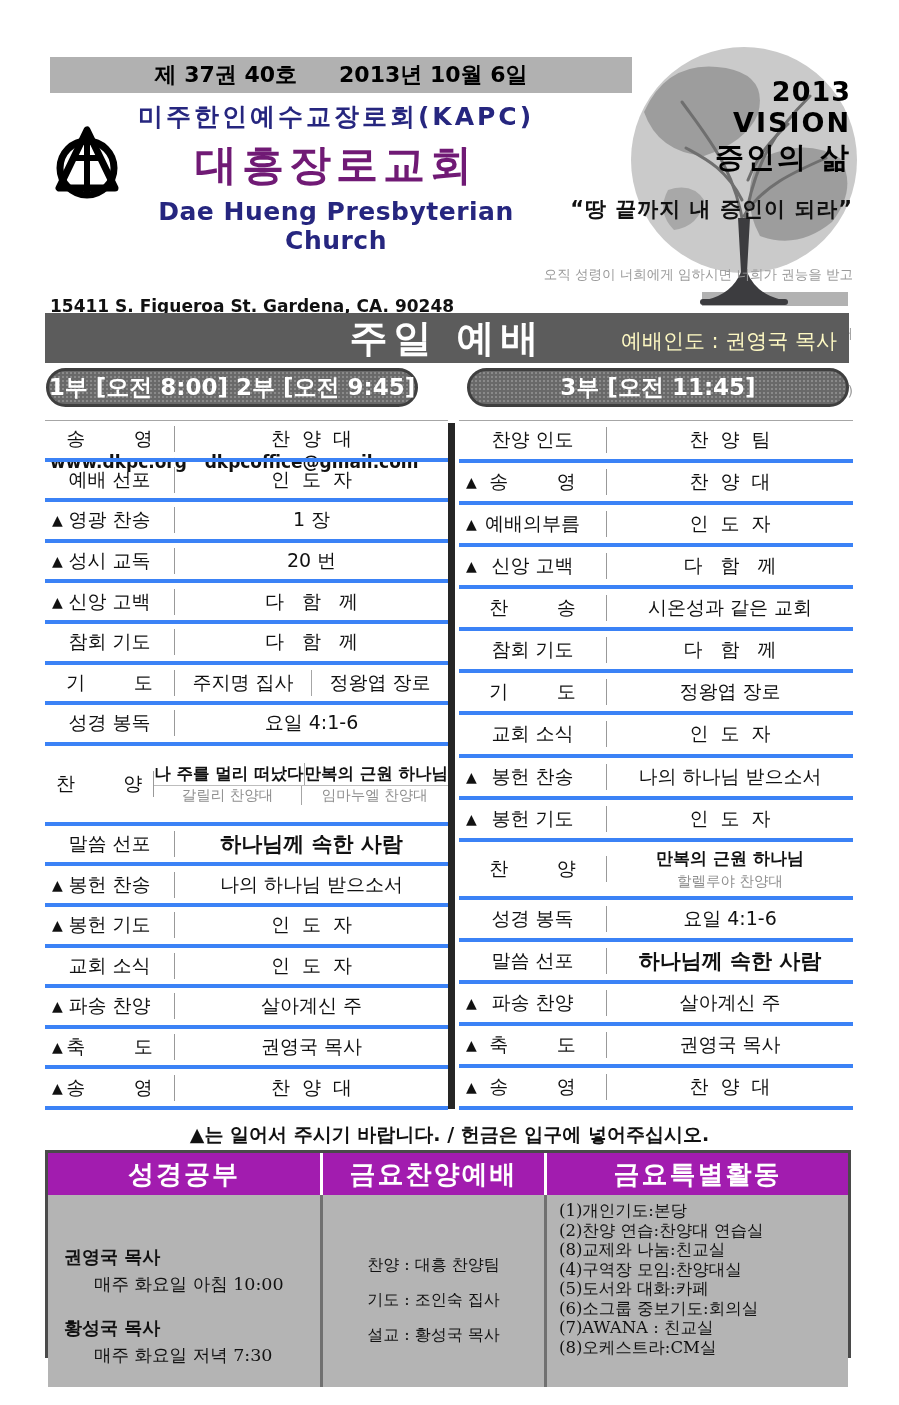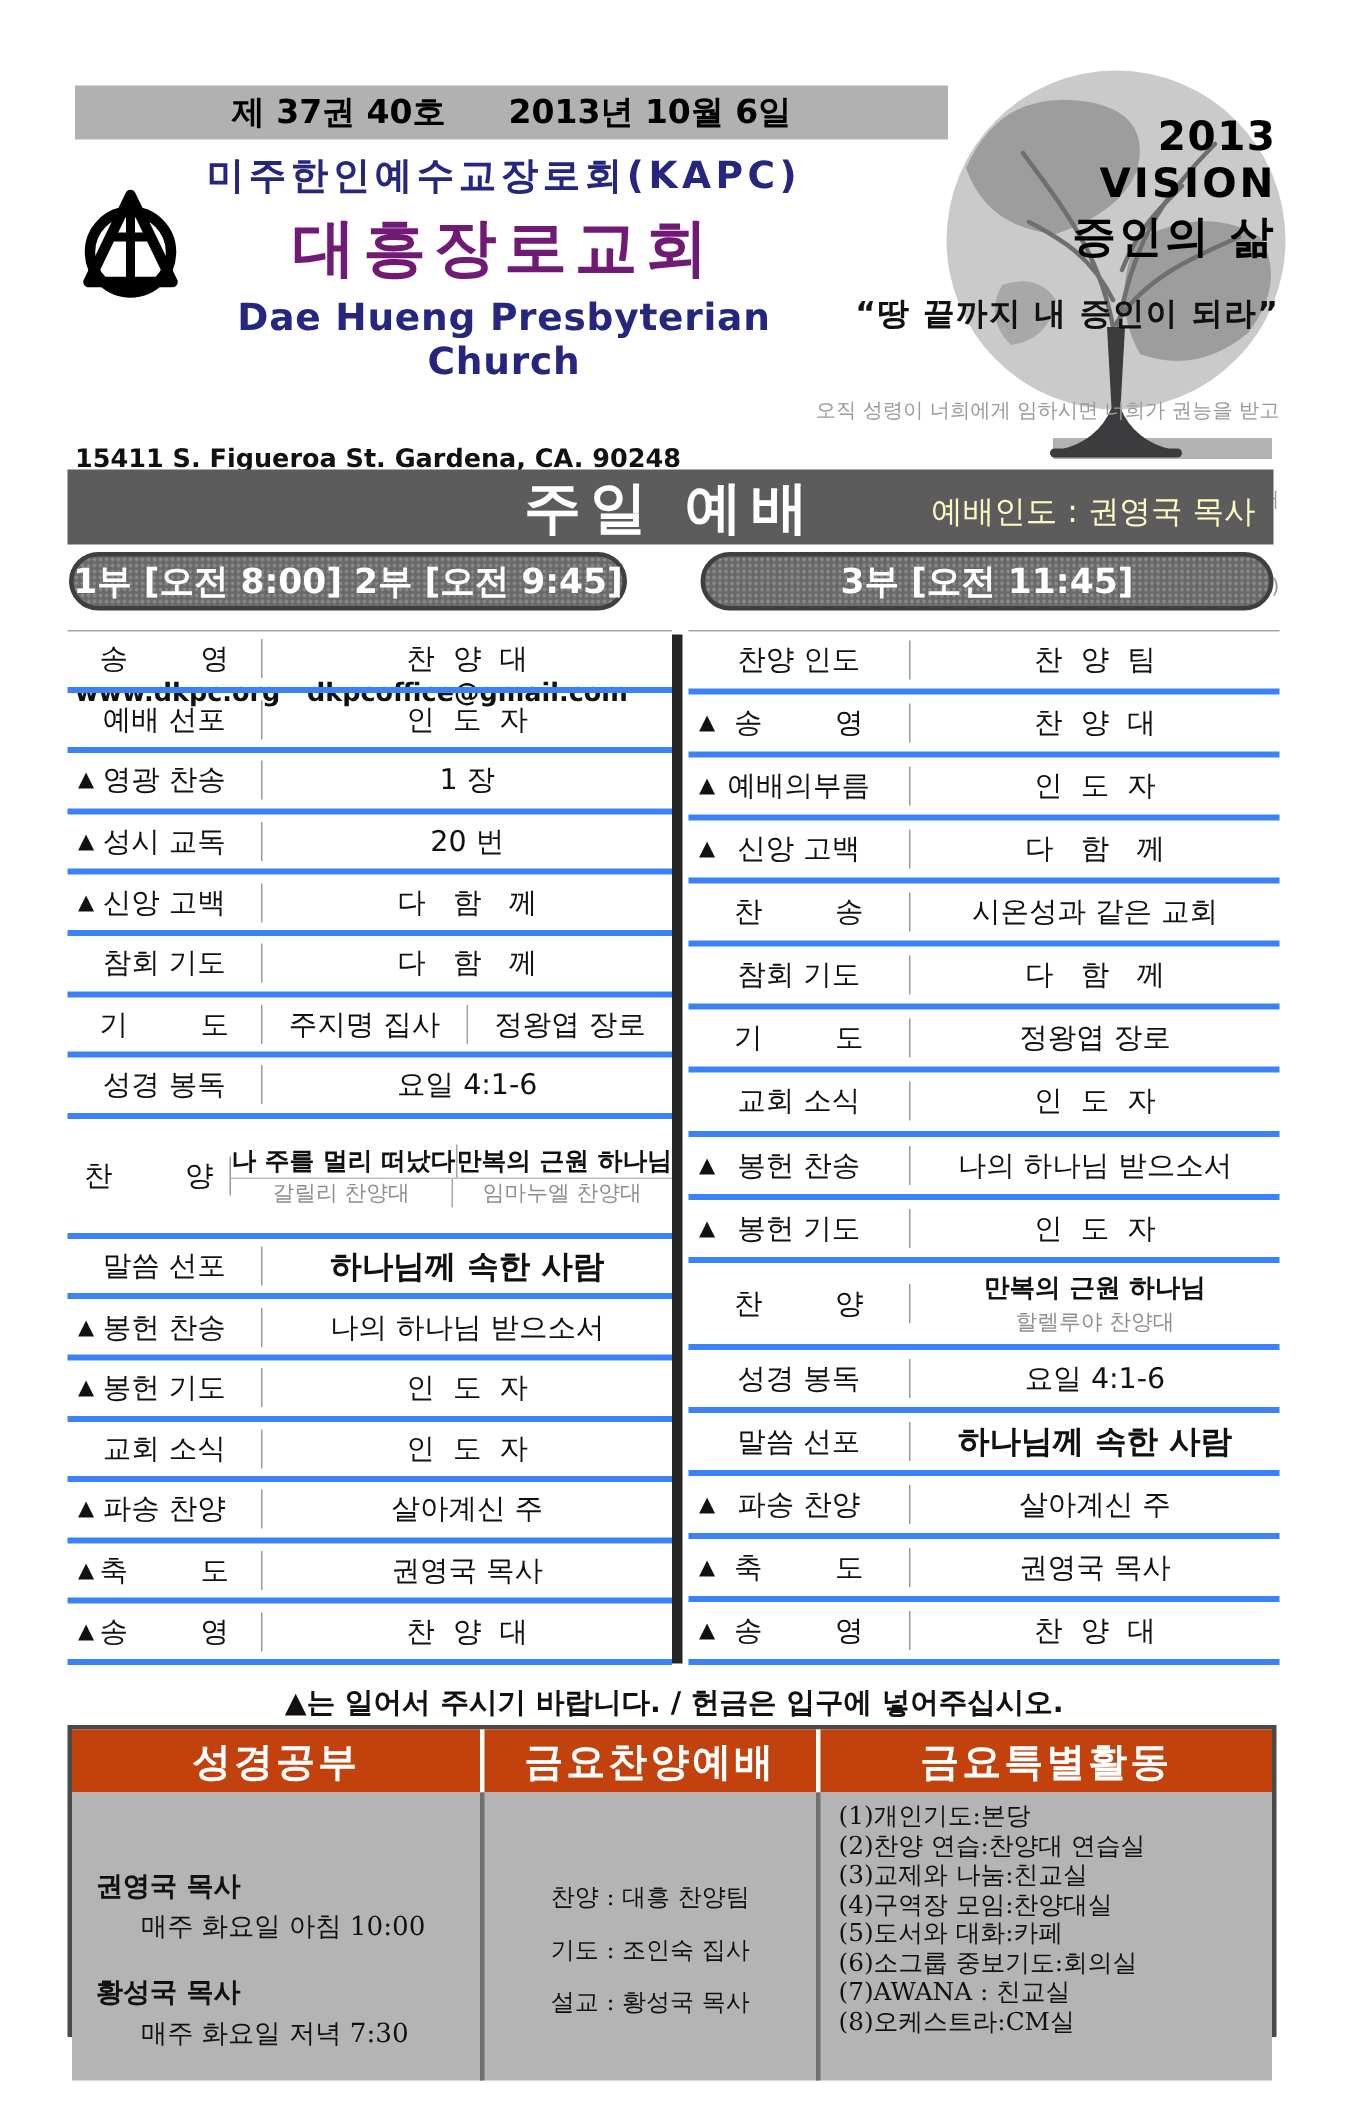--- a/index.html
+++ b/index.html
@@ -68,21 +68,21 @@
   .praise-stack .p-title { font-weight:bold; font-size:17px; }
   .praise-stack .p-choir { font-size:14.5px; color:#8f8f8f; margin-top:2px; }
   #center-bar { left:448px; top:423px; width:7px; height:686px; background:#262626; }
 
   
   #footnote { left:0; top:1122px; width:899px; text-align:center; font-weight:bold; font-size:19px; }
 
   
   #bottom-box { left:45px; top:1150px; width:806px; height:208px; border:3px solid #4a4a4a;
     display:flex; flex-direction:column; }
-  #bottom-head { flex:0 0 42px; background:#c2410c; display:flex; }
+  #bottom-head { flex:0 0 42px; background:#a21caf; display:flex; }
   .bh-cell { display:flex; align-items:center; justify-content:center; color:#fff;
     font-weight:bold; font-size:26px; letter-spacing:2px; }
   .bh-cell + .bh-cell { border-left:3px solid #fff; }
   #bottom-body { flex:1; background:#b4b4b4; display:flex; font-family:"DejaVu Serif", serif; }
   .bb-cell + .bb-cell { border-left:3px solid #707070; }
   .bw1 { width:272px; } .bw2 { width:224px; } .bw3 { flex:1; }
   #bible-cell { padding:50px 0 0 16px; font-size:18px; }
   #bible-cell .name { font-weight:bold; }
   #bible-cell .sched { padding-left:30px; margin:3px 0 20px 0; font-size:17.5px; }
   #friday-cell { display:flex; flex-direction:column; align-items:center; justify-content:center; padding-top:16px;
@@ -326,21 +326,21 @@
         <div class="sched">매주 화요일 저녁 7:30</div>
       </div>
       <div id="friday-cell" class="bb-cell bw2">
         <div>찬양 : 대흥 찬양팀</div>
         <div>기도 : 조인숙 집사</div>
         <div>설교 : 황성국 목사</div>
       </div>
       <div id="activity-cell" class="bb-cell bw3">
         <div>(1)개인기도:본당</div>
         <div>(2)찬양 연습:찬양대 연습실</div>
-        <div>(3)교제와 나눔:친교실</div>
+        <div>(8)교제와 나눔:친교실</div>
         <div>(4)구역장 모임:찬양대실</div>
         <div>(5)도서와 대화:카페</div>
         <div>(6)소그룹 중보기도:회의실</div>
         <div>(7)AWANA : 친교실</div>
         <div>(8)오케스트라:CM실</div>
       </div>
     </div>
   </div>
 
 </div>

